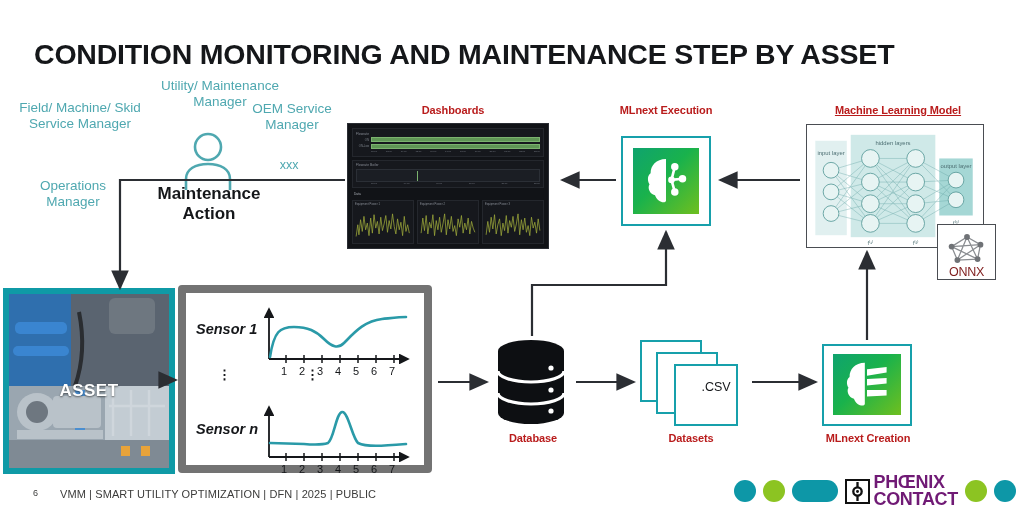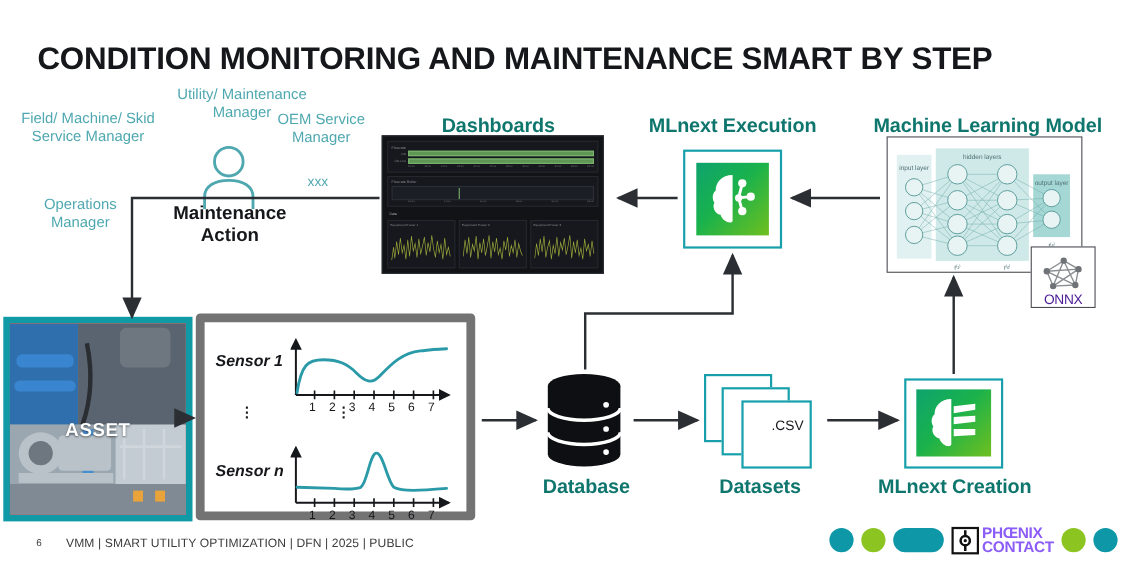--- a/index.html
+++ b/index.html
@@ -33,26 +33,26 @@
   .role-utility { left: 150px; top: 78px;  width: 140px; }
   .role-oem     { left: 238px; top: 101px; width: 108px; }
   .role-ops     { left: 14px;  top: 178px; width: 118px; }
   .role-xxx     { left: 258px; top: 158px; width: 62px; font-size: 12.5px; }
 
   
   .person { position: absolute; left: 182px; top: 132px; width: 52px; height: 58px; }
 
   
   .heading {
-    position: absolute; font-size: 18px; font-weight: 700; color: #0f766e;
+    position: absolute; font-size: 11px; font-weight: 700; color: #b91c1c;
     text-align: center; letter-spacing: -0.1px;
   }
   .h-dash   { left: 348px; top: 104px; width: 210px; }
   .h-exec   { left: 570px; top: 104px; width: 192px; }
-  .h-mlm    { left: 778px; top: 104px; width: 240px; }
+  .h-mlm    { left: 778px; top: 104px; width: 240px; text-decoration: underline; }
   .h-db     { left: 460px; top: 432px; width: 146px; }
   .h-ds     { left: 618px; top: 432px; width: 146px; }
   .h-mlc    { left: 772px; top: 432px; width: 192px; }
   .h-maint  {
     position: absolute; left: 134px; top: 184px; width: 150px;
     font-size: 17px; font-weight: 700; color: #15171a; text-align: center;
     line-height: 1.16;
   }
 
   
@@ -126,43 +126,43 @@
   
   .mlm-box {
     position: absolute; left: 806px; top: 124px; width: 178px; height: 124px;
     border: 1.6px solid #4a4d52; background: #fff;
   }
   .onnx {
     position: absolute; left: 937px; top: 224px; width: 59px; height: 56px;
     background: #fff; border: 1.6px solid #4a4d52;
     display: flex; flex-direction: column; align-items: center; justify-content: flex-end;
   }
-  .onnx-txt { font-size: 12.5px; color: #4c1d95; letter-spacing: -.3px; line-height: 1; padding-bottom: 1px; }
+  .onnx-txt { font-size: 12.5px; color: #7f1d1d; letter-spacing: -.3px; line-height: 1; padding-bottom: 1px; }
 
   
   .conn { position: absolute; inset: 0; pointer-events: none; }
 
   
   .f-num { position: absolute; left: 33px; top: 488px; font-size: 9px; color: #3c3c3b; }
   .f-txt { position: absolute; left: 60px; top: 488px; font-size: 11px; color: #3c3c3b; letter-spacing: .1px; }
   .logo { position: absolute; right: 8px; top: 478px; height: 26px; display: flex; align-items: center; gap: 7px; }
   .dot { width: 22px; height: 22px; border-radius: 50%; }
   .pill { width: 46px; height: 22px; border-radius: 11px; }
   .teal { background: #0d97a7; }
   .green { background: #8cc422; }
   .pc-mark { display: flex; align-items: center; gap: 3px; }
   .pc-box { width: 25px; height: 25px; border: 2.6px solid #111; position: relative; }
-  .pc-words { font-size: 14px; font-weight: 700; line-height: .95; color: #8b5cf6; letter-spacing: -.3px; }
+  .pc-words { font-size: 18px; font-weight: 700; line-height: .95; color: #701a75; letter-spacing: -.3px; }
 </style>
 </head>
 <body>
 
 <div class="slide">
 
-  <div class="title">CONDITION MONITORING AND MAINTENANCE SMART BY STEP</div>
+  <div class="title">CONDITION MONITORING AND MAINTENANCE STEP BY ASSET</div>
 
   <div class="role role-field">Field/ Machine/ Skid Service Manager</div>
   <div class="role role-utility">Utility/ Maintenance Manager</div>
   <div class="role role-oem">OEM Service Manager</div>
   <div class="role role-ops">Operations Manager</div>
   <div class="role role-xxx">xxx</div>
 
   <svg class="person" viewBox="0 0 52 58">
     <circle cx="26" cy="15" r="13" fill="none" stroke="#4fa8b0" stroke-width="2.6"></circle>
     <path d="M4 58 L4 47 C4 37 13.5 32 26 32 C38.5 32 48 37 48 47 L48 58" fill="none" stroke="#4fa8b0" stroke-width="2.6" stroke-linecap="round"></path>

